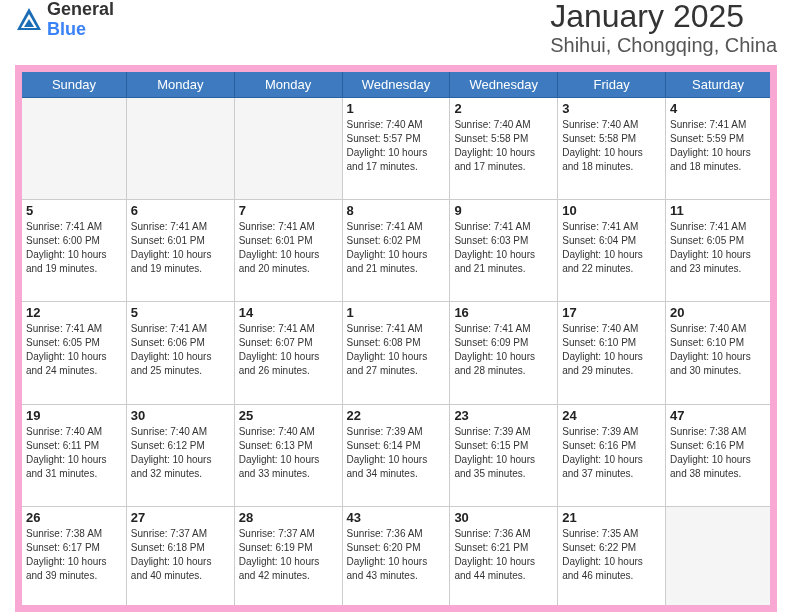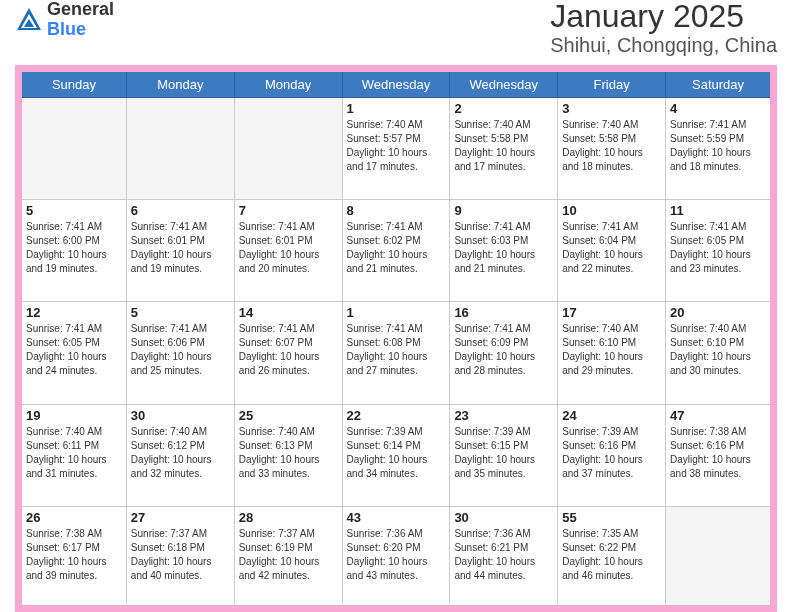--- a/index.html
+++ b/index.html
@@ -314,21 +314,21 @@
 Sunset: 6:20 PM
 Daylight: 10 hours and 43 minutes.</div>
           </td>
           <td>
             <div class="day-number">30</div>
             <div class="day-info" style="white-space: pre-line;">Sunrise: 7:36 AM
 Sunset: 6:21 PM
 Daylight: 10 hours and 44 minutes.</div>
           </td>
           <td>
-            <div class="day-number">55</div>
+            <div class="day-number">21</div>
             <div class="day-info" style="white-space: pre-line;">Sunrise: 7:35 AM
 Sunset: 6:22 PM
 Daylight: 10 hours and 46 minutes.</div>
           </td>
           <td class="empty"></td>
         </tr>
       </tbody>
   </table>
 </div>
 

